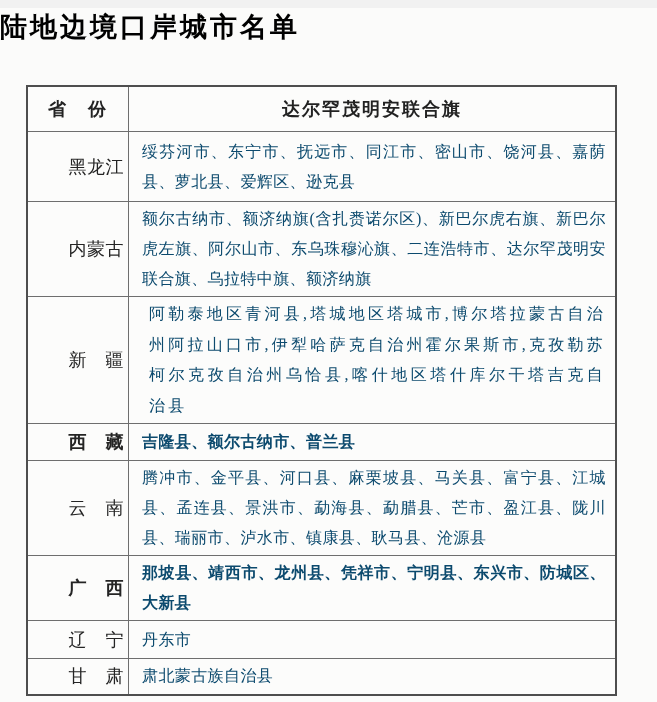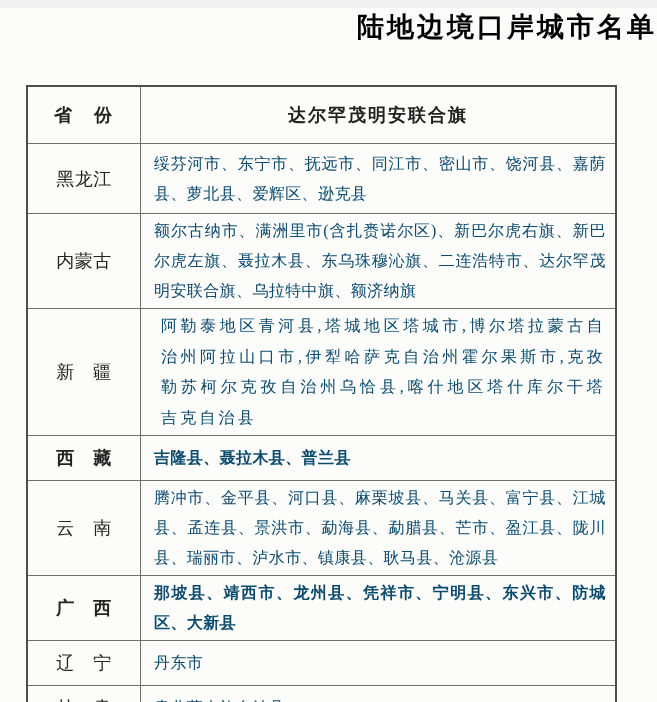--- a/index.html
+++ b/index.html
@@ -19,54 +19,54 @@
     position: absolute;
     top: 0; left: 0;
     width: 657px; height: 8px;
     background: #f1f1f1;
   }
   .title {
     position: absolute;
     top: 9px; left: 0;
     width: 657px;
     margin: 0;
-    text-align: right;
+    text-align: left;
     font-size: 27px;
     font-weight: bold;
     letter-spacing: 3px;
     color: #000;
   }
   table.cities-table {
     position: absolute;
     top: 85px;
     left: 26px;
     width: 591px;
     border-collapse: collapse;
     table-layout: fixed;
     background: #fcfcfb;
   }
   table.cities-table {
     border: 2px solid #4e4e4e;
   }
   .cities-table th, .cities-table td {
     border: 1px solid #6e6e6e;
-    padding: 10px;
+    padding: 4px;
     vertical-align: middle;
   }
   .cities-table th {
     height: 36px;
     font-size: 18px;
     font-weight: bold;
     text-align: center;
     letter-spacing: 2px;
     color: #222;
   }
   .col-province { width: 92px; }
   td.province-cell {
-    text-align: center;
+    text-align: right;
     font-size: 18px;
     letter-spacing: 0.5px;
     color: #242424;
   }
   td.cities-cell {
     font-size: 16px;
     line-height: 30px;
     letter-spacing: 0.4px;
     padding: 2px 9px 2px 13px;
     text-align: justify;
@@ -100,29 +100,29 @@
         <th>达尔罕茂明安联合旗</th>
       </tr>
     </thead>
     <tbody>
       <tr class="h70">
         <td class="province-cell">黑龙江</td>
         <td class="cities-cell">绥芬河市、东宁市、抚远市、同江市、密山市、饶河县、嘉荫县、萝北县、爱辉区、逊克县</td>
       </tr>
       <tr class="h92">
         <td class="province-cell">内蒙古</td>
-        <td class="cities-cell">额尔古纳市、满洲里市(含扎赉诺尔区)、新巴尔虎右旗、新巴尔虎左旗、聂拉木县、东乌珠穆沁旗、二连浩特市、达尔罕茂明安联合旗、乌拉特中旗、额济纳旗</td>
+        <td class="cities-cell">额尔古纳市、额济纳旗(含扎赉诺尔区)、新巴尔虎右旗、新巴尔虎左旗、阿尔山市、东乌珠穆沁旗、二连浩特市、达尔罕茂明安联合旗、乌拉特中旗、额济纳旗</td>
       </tr>
       <tr class="h93 spaced">
         <td class="province-cell">新　疆</td>
         <td class="cities-cell">阿勒泰地区青河县,塔城地区塔城市,博尔塔拉蒙古自治州阿拉山口市,伊犁哈萨克自治州霍尔果斯市,克孜勒苏柯尔克孜自治州乌恰县,喀什地区塔什库尔干塔吉克自治县</td>
       </tr>
       <tr class="h37">
         <td class="province-cell">西　藏</td>
-        <td class="cities-cell">吉隆县、聂拉木县、普兰县</td>
+        <td class="cities-cell">吉隆县、额尔古纳市、普兰县</td>
       </tr>
       <tr class="h93">
         <td class="province-cell">云　南</td>
         <td class="cities-cell">腾冲市、金平县、河口县、麻栗坡县、马关县、富宁县、江城县、孟连县、景洪市、勐海县、勐腊县、芒市、盈江县、陇川县、瑞丽市、泸水市、镇康县、耿马县、沧源县</td>
       </tr>
       <tr class="h64">
         <td class="province-cell">广　西</td>
         <td class="cities-cell">那坡县、靖西市、龙州县、凭祥市、宁明县、东兴市、防城区、大新县</td>
       </tr>
       <tr class="h38">

